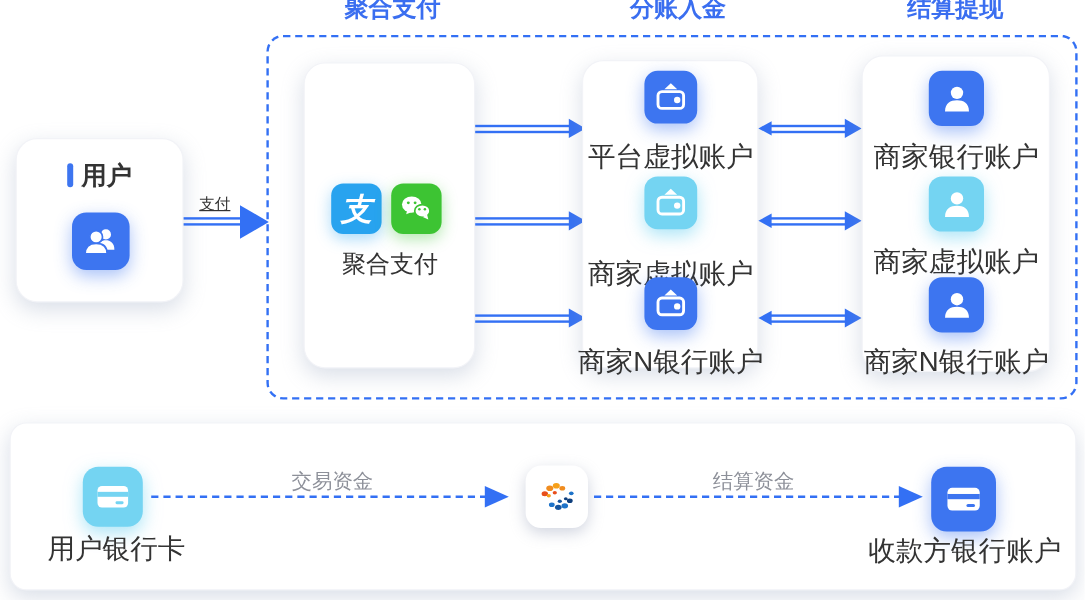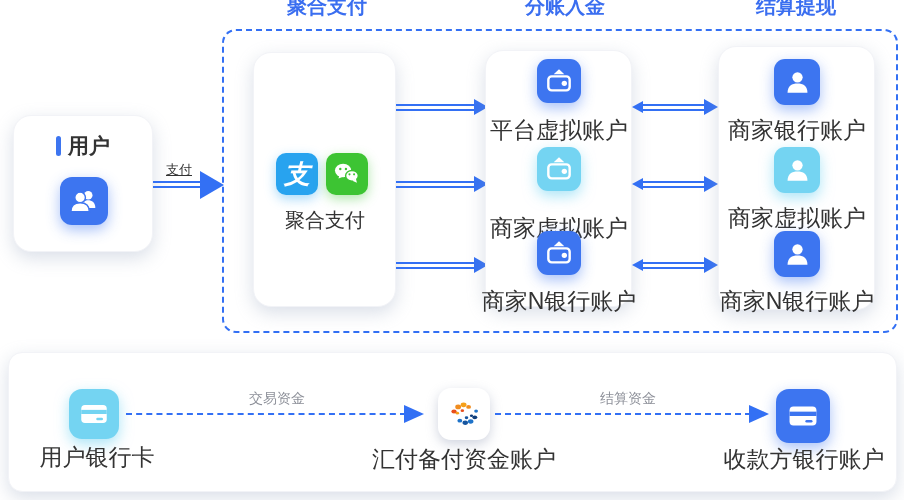--- a/index.html
+++ b/index.html
@@ -32,21 +32,21 @@
   .tint-wechat{background:var(--wechat-green,#3DC433);box-shadow:0 4px 12px rgba(61,196,51,.4);}
   .tint-white{background:#fff;box-shadow:0 4px 12px rgba(150,160,185,.45);}
   
   .lbl{
     position:absolute;transform:translateX(-50%);white-space:nowrap;
     font-size:23px;color:var(--text-dark,#333);
   }
   .lbl-big{font-size:20px;}
   .flow-lbl{
     position:absolute;transform:translateX(-50%);white-space:nowrap;
-    font-size:14px;color:var(--label-gray,#8D9099);
+    font-size:17px;color:var(--label-gray,#8D9099);
   }
   .pay-lbl{
     position:absolute;font-size:13px;color:#333;white-space:nowrap;text-decoration:underline;
   }
   
   .box-title{
     position:absolute;left:0;right:0;top:16px;display:flex;align-items:center;justify-content:center;gap:7px;
     font-size:21px;font-weight:700;color:#333;
   }
   .box-title .bar{display:inline-block;width:5px;height:20px;border-radius:3px;background:var(--icon-blue,#3D75F0);}
@@ -232,21 +232,20 @@
         <ellipse cx="22" cy="20" rx="2.1" ry="1.7" fill="#E84E1B"></ellipse>
         <ellipse cx="19" cy="32" rx="2.9" ry="2.3" fill="#1E73C9"></ellipse>
         <ellipse cx="25.5" cy="34.5" rx="3.3" ry="2.6" fill="#16559F"></ellipse>
         <ellipse cx="32" cy="33" rx="3.3" ry="2.6" fill="#1E73C9"></ellipse>
         <ellipse cx="37" cy="28" rx="2.9" ry="2.3" fill="#0E3E7C"></ellipse>
         <ellipse cx="27" cy="28.5" rx="2.1" ry="1.7" fill="#16559F"></ellipse>
         <ellipse cx="33" cy="26" rx="1.9" ry="1.5" fill="#0E3E7C"></ellipse>
         <ellipse cx="38.5" cy="20.5" rx="2.3" ry="1.9" fill="#1E73C9"></ellipse>
       </svg>
     </div>
-    <div class="lbl" style="left:455px;top:91px">汇付备付资金账户</div>
 
     <div class="flow-lbl" style="left:619px;top:37px">结算资金</div>
     <div class="dash" style="left:486px;top:60px;width:256px"></div>
     <div class="dash-arr" style="left:740px;top:52px"></div>
 
     <div class="icon tint-blue" style="left:767px;top:36px;width:54px;height:54px;border-radius:13px">
       <svg width="38" height="38" viewBox="0 0 48 48">
         <rect x="7" y="12" width="34" height="24" rx="5" fill="#fff"></rect>
         <rect x="7" y="18.5" width="34" height="5.5" fill="currentColor"></rect>
         <rect x="27" y="29" width="9" height="3.2" rx="1.6" fill="currentColor"></rect>

